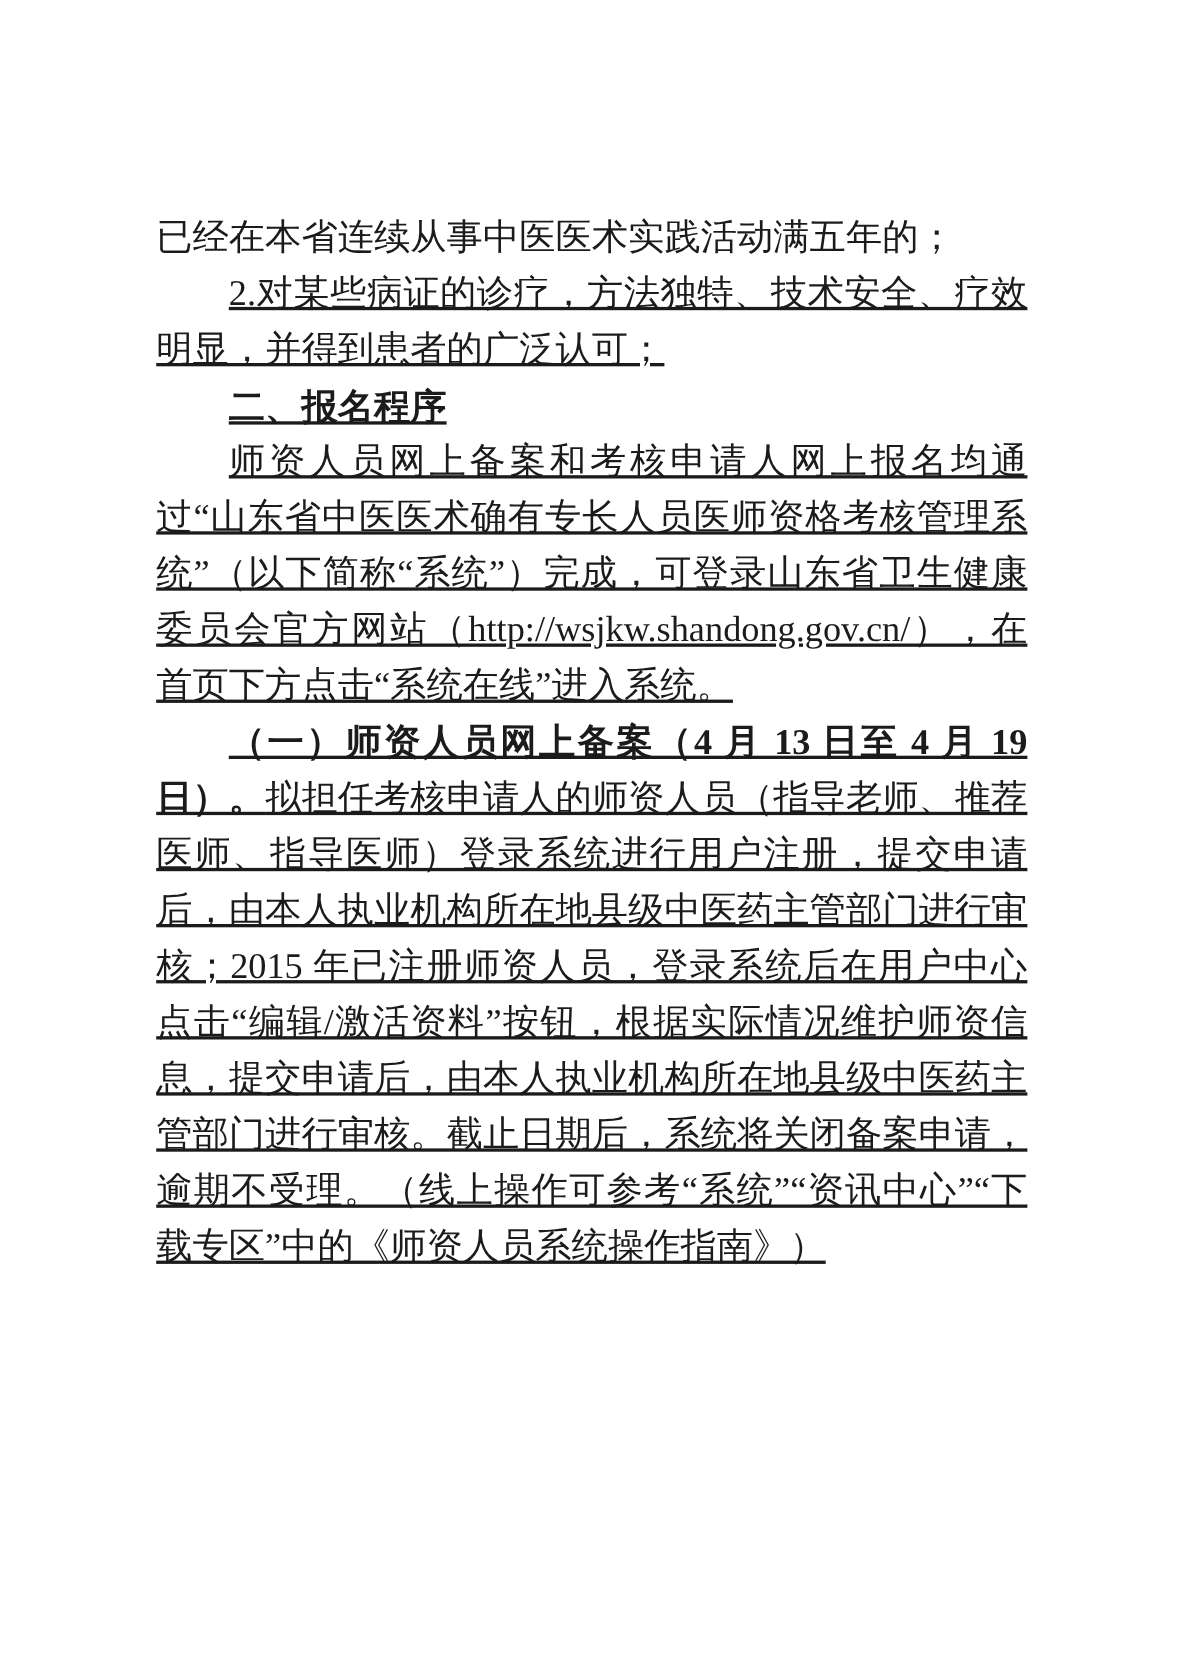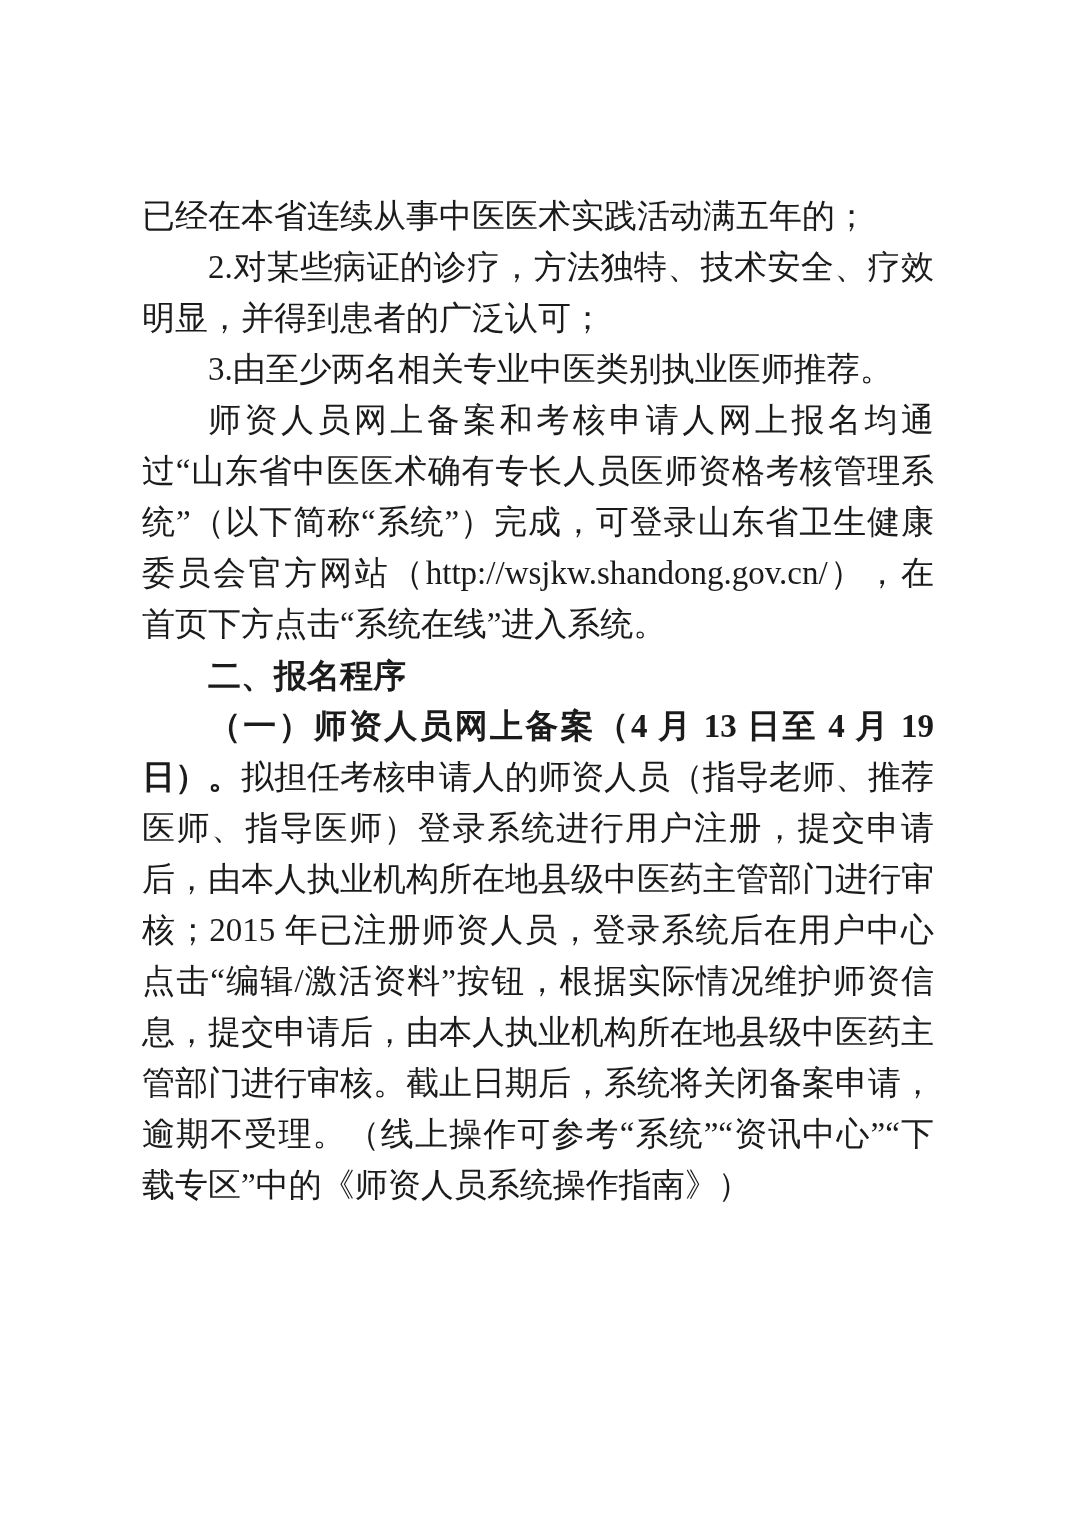--- a/index.html
+++ b/index.html
@@ -25,43 +25,43 @@
     line-height: 51px;
     text-align: justify;
     text-align-last: left;
   }
   .para {
     margin: 0;
     padding: 0;
   }
   .indent {
     text-indent: 2em;
+    text-decoration: underline;
   }
   .section-heading {
     font-family: "Liberation Sans", sans-serif;
     font-weight: 700;
     text-align: left;
   }
   .lead {
     font-weight: 700;
   }
 </style>
 </head>
 <body>
 
 <div class="page">
   <div class="textblock">
 
     <p class="para">已经在本省连续从事中医医术实践活动满五年的；</p>
 
     <p class="para indent">2.对某些病证的诊疗，方法独特、技术安全、疗效明显，并得到患者的广泛认可；</p>
 
-    <p class="para indent">3.由至少两名相关专业中医类别执业医师推荐。</p>
+
+    <p class="para indent section-heading">二、报名程序</p>
 
     <p class="para indent">师资人员网上备案和考核申请人网上报名均通过“山东省中医医术确有专长人员医师资格考核管理系统”（以下简称“系统”）完成，可登录山东省卫生健康委员会官方网站（http://wsjkw.shandong.gov.cn/），在首页下方点击“系统在线”进入系统。</p>
-
-    <p class="para indent section-heading">二、报名程序</p>
 
     <p class="para indent"><span class="lead">（一）师资人员网上备案（4 月 13 日至 4 月 19 日）。</span><span>拟担任考核申请人的师资人员（指导老师、推荐医师、指导医师）登录系统进行用户注册，提交申请后，由本人执业机构所在地县级中医药主管部门进行审核；2015 年已注册师资人员，登录系统后在用户中心点击“编辑/激活资料”按钮，根据实际情况维护师资信息，提交申请后，由本人执业机构所在地县级中医药主管部门进行审核。截止日期后，系统将关闭备案申请，逾期不受理。（线上操作可参考“系统”“资讯中心”“下载专区”中的《师资人员系统操作指南》）</span></p>
 
 
   </div>
 </div>
 
 </body></html>

